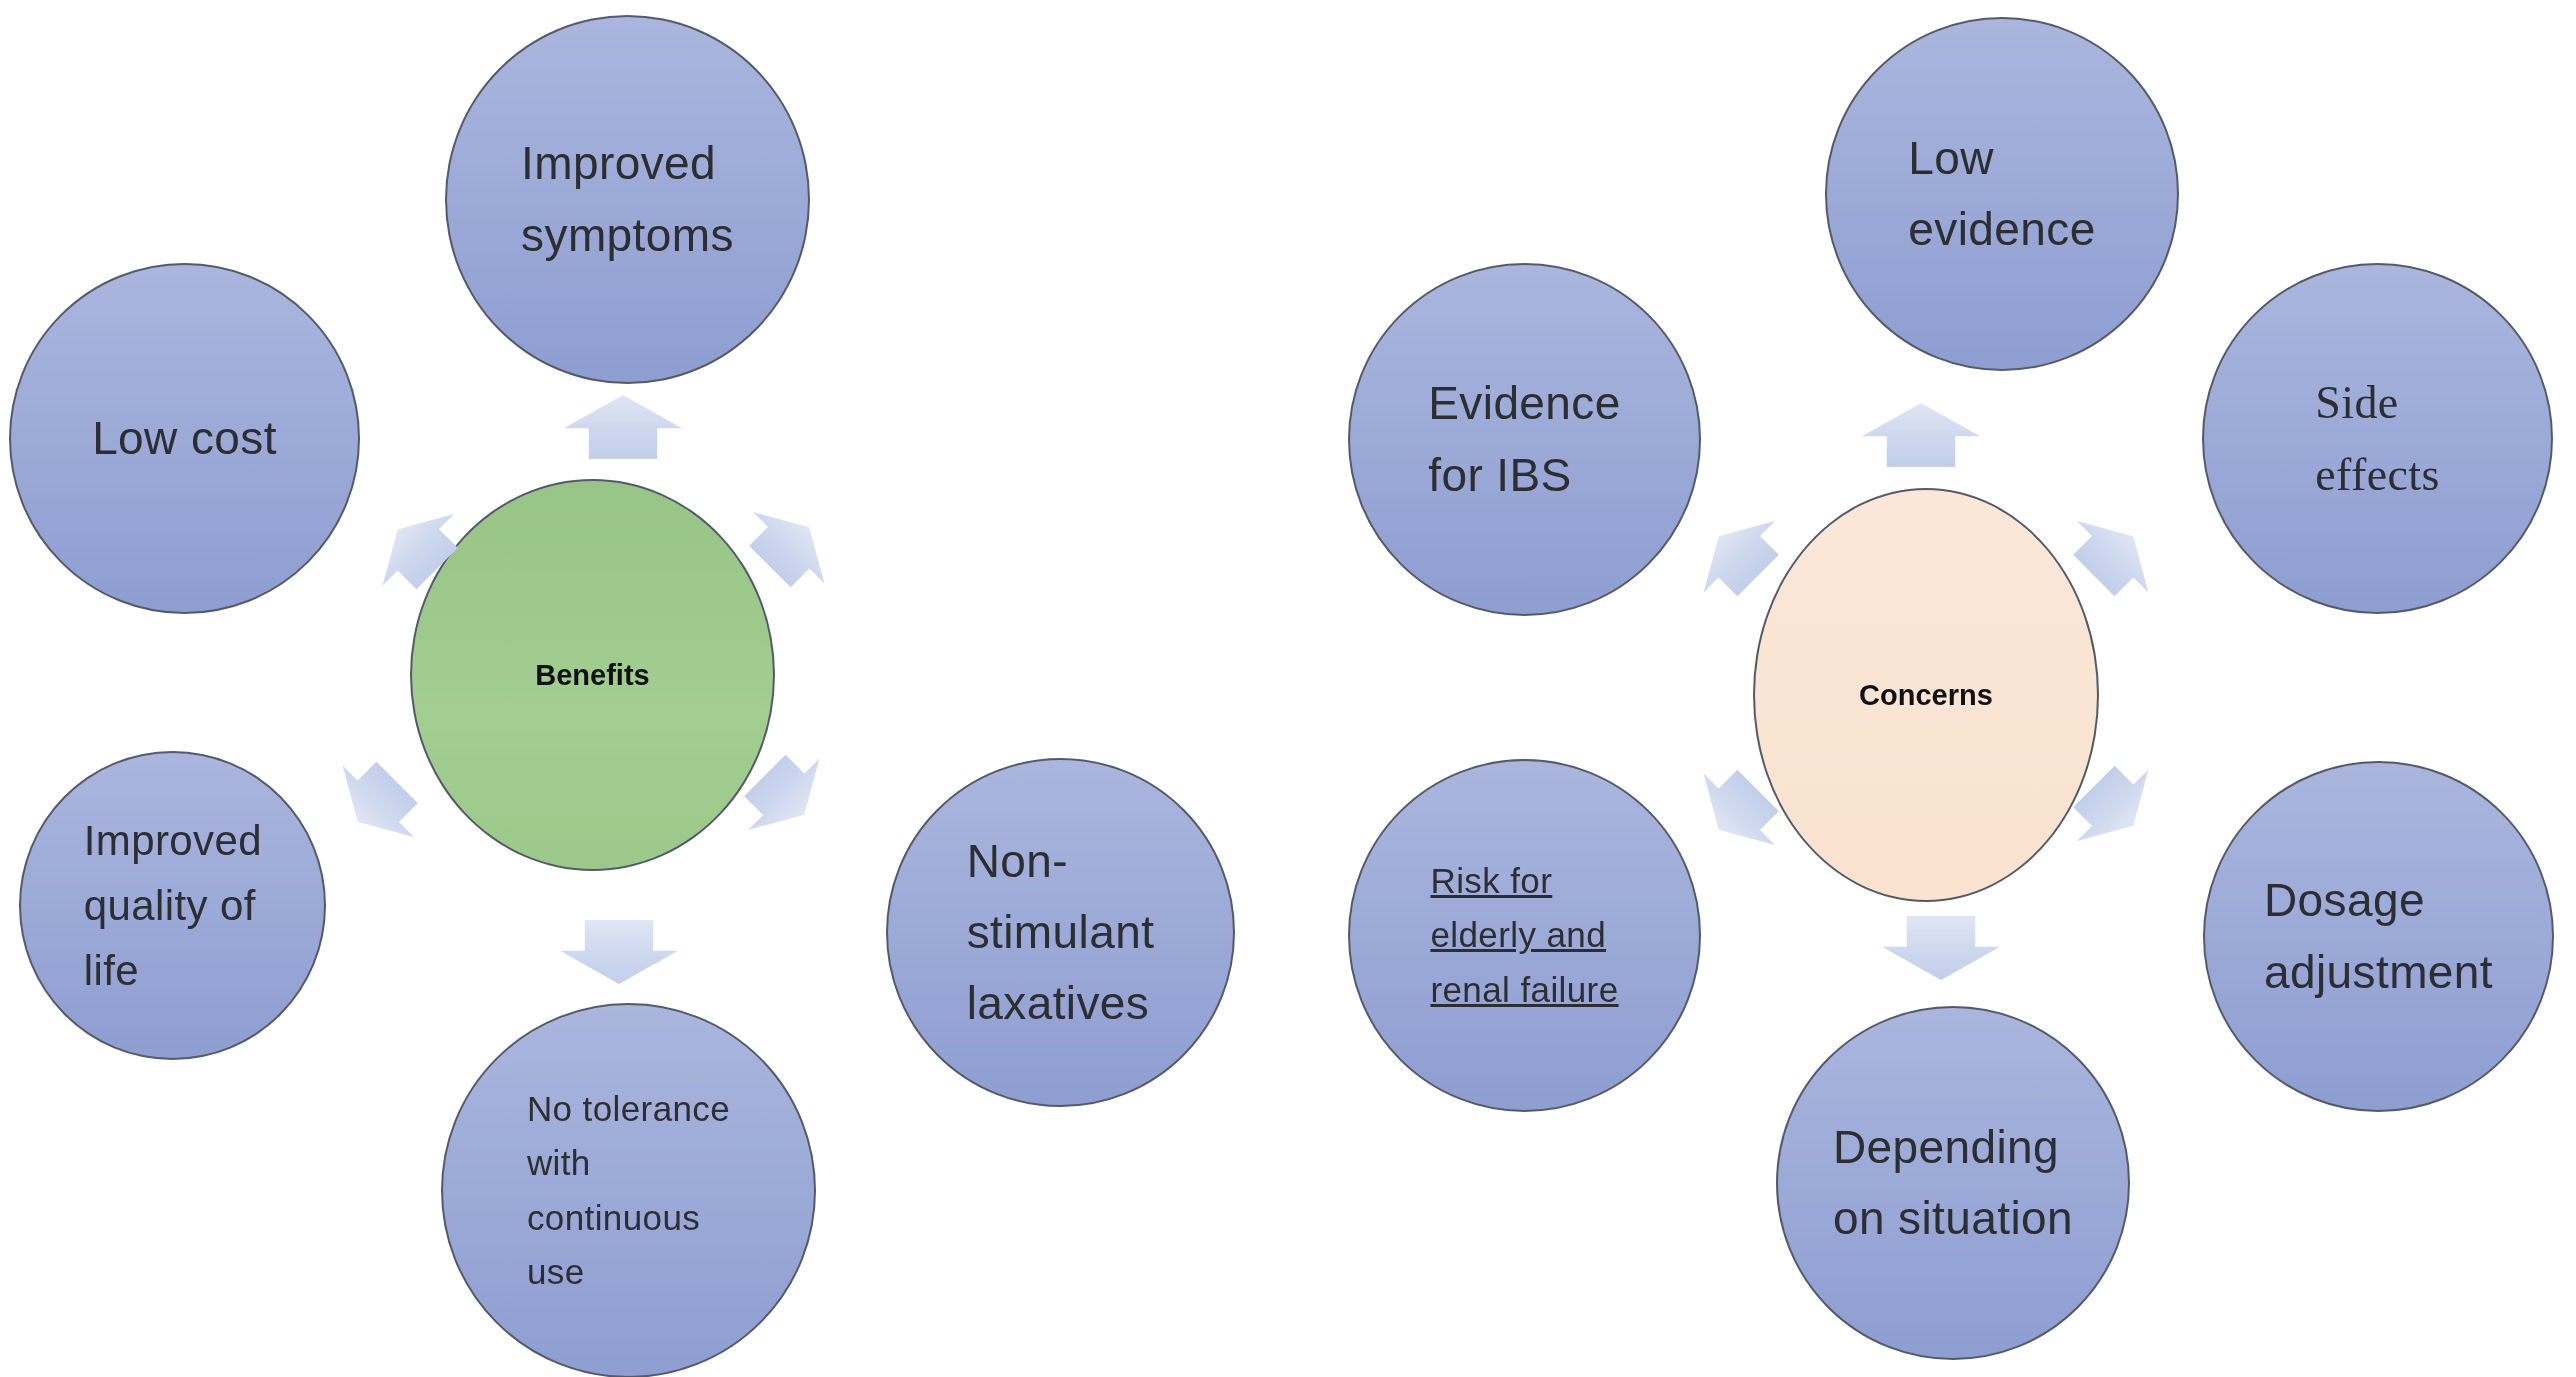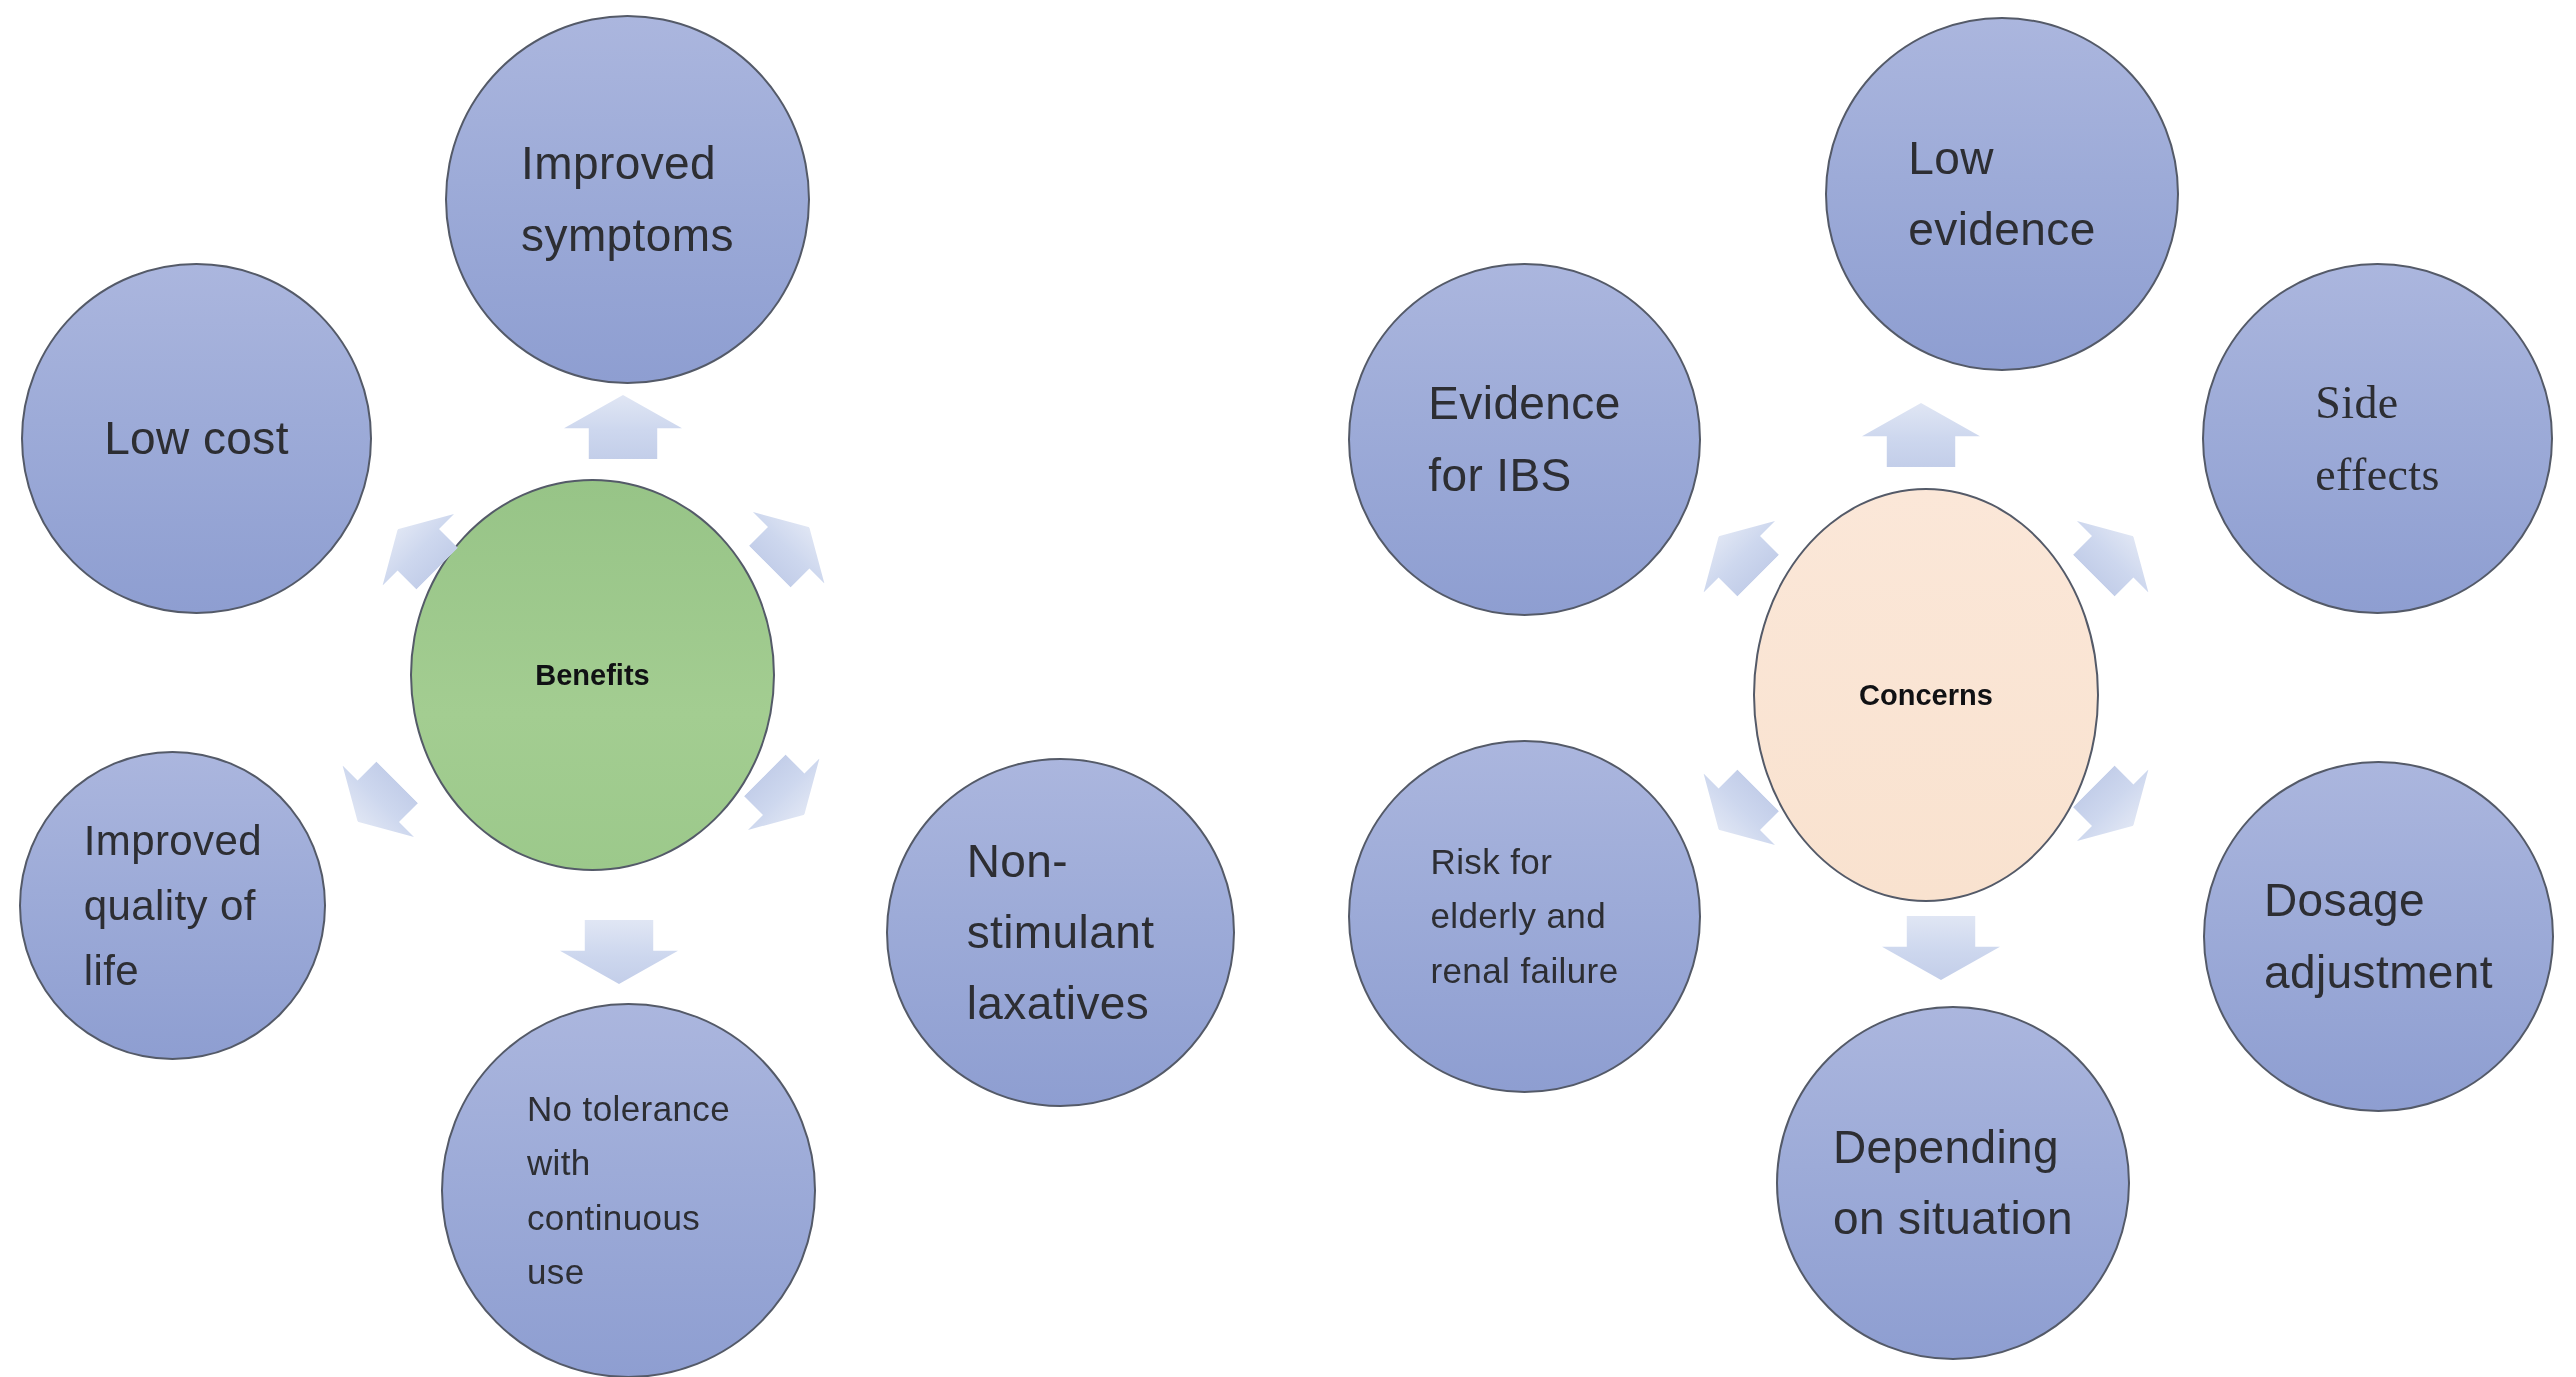--- a/index.html
+++ b/index.html
@@ -60,39 +60,39 @@
   .shape-down {
     clip-path: polygon(50% 100%, 100% 48%, 79% 48%, 79% 0%, 21% 0%, 21% 48%, 0% 48%);
   }
   .rot-ul { transform: rotate(-45deg); }
   .rot-ur { transform: rotate(45deg); }
   .rot-dl { transform: rotate(-135deg); }
   .rot-dr { transform: rotate(135deg); }
 
   
   #n-improved-symptoms { left: 445px;  top: 15px;   width: 365px; height: 369px; }
-  #n-low-cost          { left: 21px;   top: 263px;  width: 351px; height: 351px; }
+  #n-low-cost          { left: 9px;   top: 263px;  width: 351px; height: 351px; }
   #n-safety            { left: 885px; top: 264px;  width: 363px; height: 363px; }
   #n-improved-quality  { left: 19.4px;   top: 751px;  width: 307px; height: 309px; }
   #n-no-tolerance      { left: 441px;  top: 1003px; width: 375px; height: 375px; }
   #n-non-stimulant     { left: 886px; top: 758px;  width: 349px; height: 349px; }
   #n-benefits          { left: 410px;  top: 479px;  width: 365px; height: 392px; }
 
   #a-b-up   { left: 564px; top: 395px;  width: 118px; height: 64px; }
   #a-b-down { left: 560px; top: 920px; width: 118px; height: 64px; }
   #a-b-ul   { left: 367px; top: 521px;  width: 101px; height: 56px; }
   #a-b-ur   { left: 739px; top: 519px;  width: 101px; height: 56px; }
   #a-b-dl   { left: 327px; top: 774px;  width: 101px; height: 56px; }
   #a-b-dr   { left: 734px; top: 767px;  width: 101px; height: 56px; }
 
   
   #n-low-evidence  { left: 1825px; top: 17px;   width: 354px; height: 354px; }
   #n-evidence-ibs  { left: 1348px; top: 263px;  width: 353px; height: 353px; }
   #n-side-effects  { left: 2202px; top: 263px;  width: 351px; height: 351px; font-family: Liberation Serif, serif; }
-  #n-risk-elderly  { left: 1348px; top: 740px;  width: 353px; height: 353px; }
+  #n-risk-elderly  { left: 1348px; top: 759px;  width: 353px; height: 353px; text-decoration: underline; }
   #n-dosage        { left: 2203px; top: 761px;  width: 351px; height: 351px; }
   #n-depending     { left: 1776px; top: 1006px; width: 354px; height: 354px; }
   #n-concerns      { left: 1753px; top: 488px;  width: 346px; height: 414px; }
 
   #a-c-up   { left: 1862px; top: 403px;  width: 118px; height: 64px; }
   #a-c-down { left: 1882px; top: 916px; width: 118px; height: 64px; }
   #a-c-ul   { left: 1688px; top: 528px;  width: 101px; height: 56px; }
   #a-c-ur   { left: 2063px; top: 528px;  width: 101px; height: 56px; }
   #a-c-dl   { left: 1688px; top: 782px;  width: 101px; height: 56px; }
   #a-c-dr   { left: 2063px; top: 778px;  width: 101px; height: 56px; }

